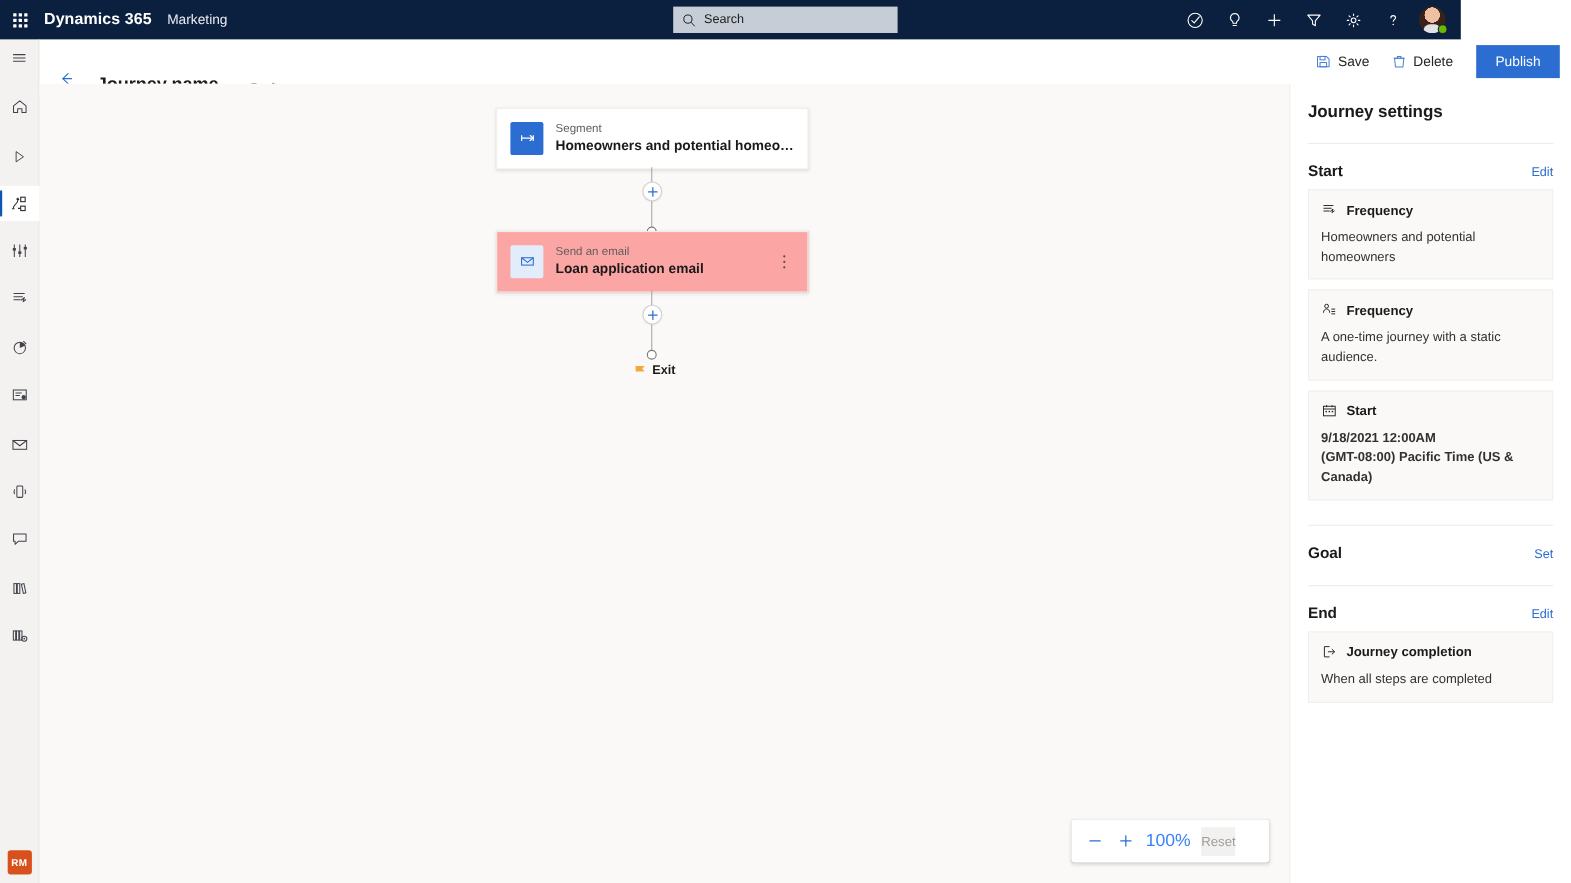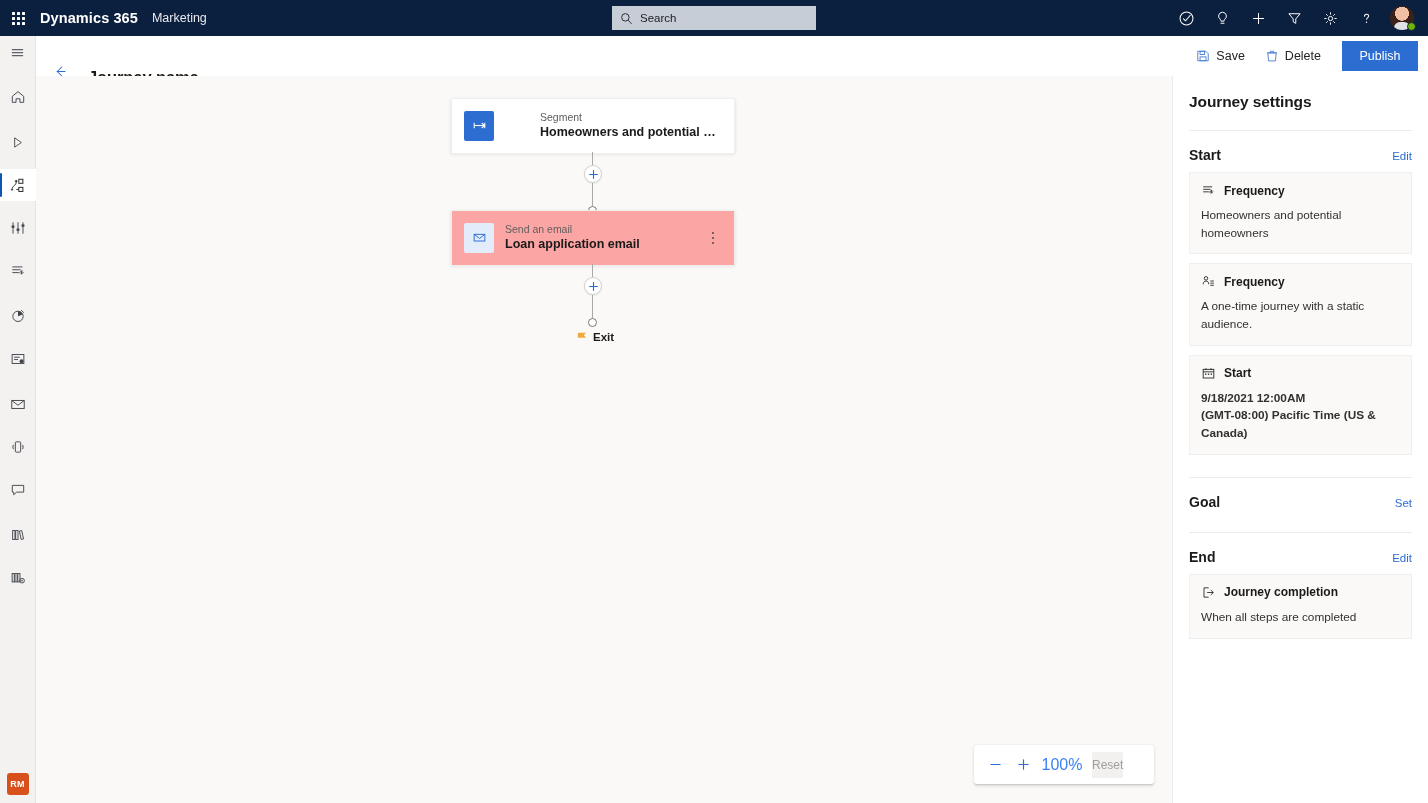--- a/index.html
+++ b/index.html
@@ -8,21 +8,21 @@
     height: 803px;
     overflow: hidden;
     font-family: "Liberation Sans", sans-serif;
     background: #ffffff;
     -webkit-font-smoothing: antialiased;
   }
 
   
   .topbar {
     position: absolute; top: 0; left: 0;
-    width: 1428px; height: 36px;
+    width: 1328px; height: 36px;
     background: #0b1f3f;
     display: flex; align-items: center;
     color: #ffffff;
   }
   .waffle {
     width: 36px; height: 36px;
     display: flex; align-items: center; justify-content: center;
     cursor: pointer;
   }
   .waffle-grid {
@@ -485,21 +485,21 @@
         <path d="M6.2 4.4V2.6h3.6v1.8" fill="none" stroke="#4a7fd4" stroke-width="1.05"></path>
       </svg>
       <span>Delete</span>
     </button>
     <button class="btn-primary">Publish</button>
   </div>
 </div>
 
 <div class="canvas">
 
-  <div class="node" style="left:415px; top:22px;gap:35px;">
+  <div class="node" style="left:415px; top:22px;">
     <div class="node-icon segment">
       <svg width="17" height="17" viewBox="0 0 18 18">
         <line x1="3.4" y1="9" x2="14.6" y2="9" stroke="#ffffff" stroke-width="1.15"></line>
         <line x1="3.4" y1="6.2" x2="3.4" y2="11.8" stroke="#ffffff" stroke-width="1.15"></line>
         <line x1="14.6" y1="6.2" x2="14.6" y2="11.8" stroke="#ffffff" stroke-width="1.15"></line>
         <path d="M11.6 6.6 L14.4 9 L11.6 11.4" fill="none" stroke="#ffffff" stroke-width="1.15" stroke-linejoin="round" stroke-linecap="round"></path>
       </svg>
     </div>
     <div class="node-text">
       <div class="node-kicker">Segment</div>

